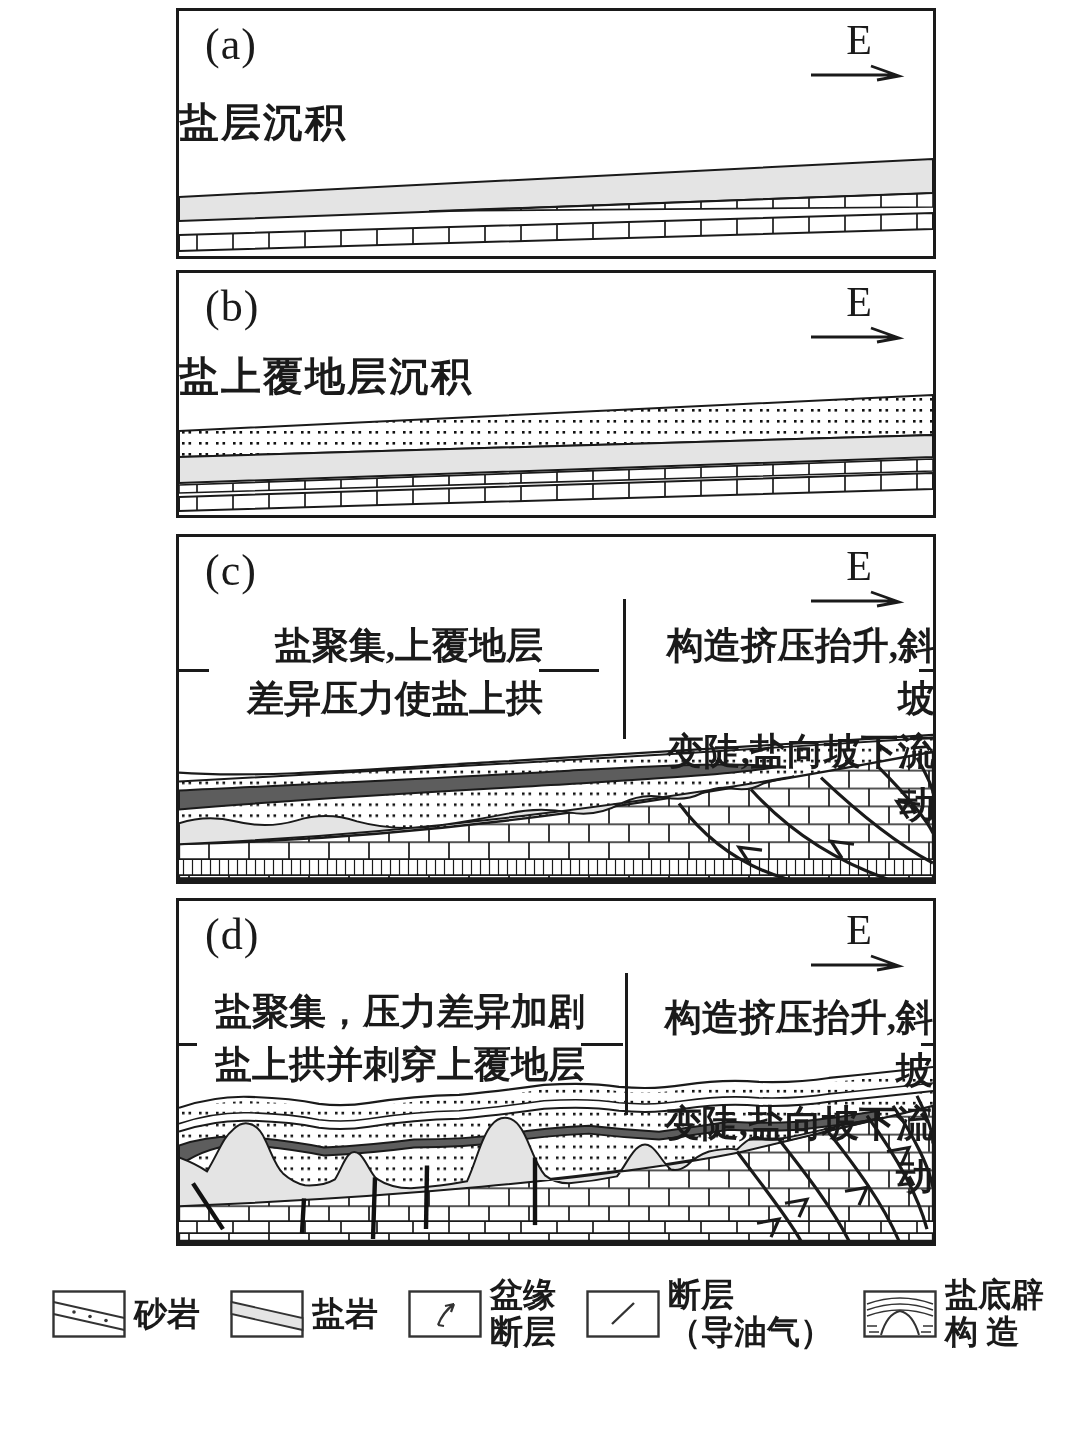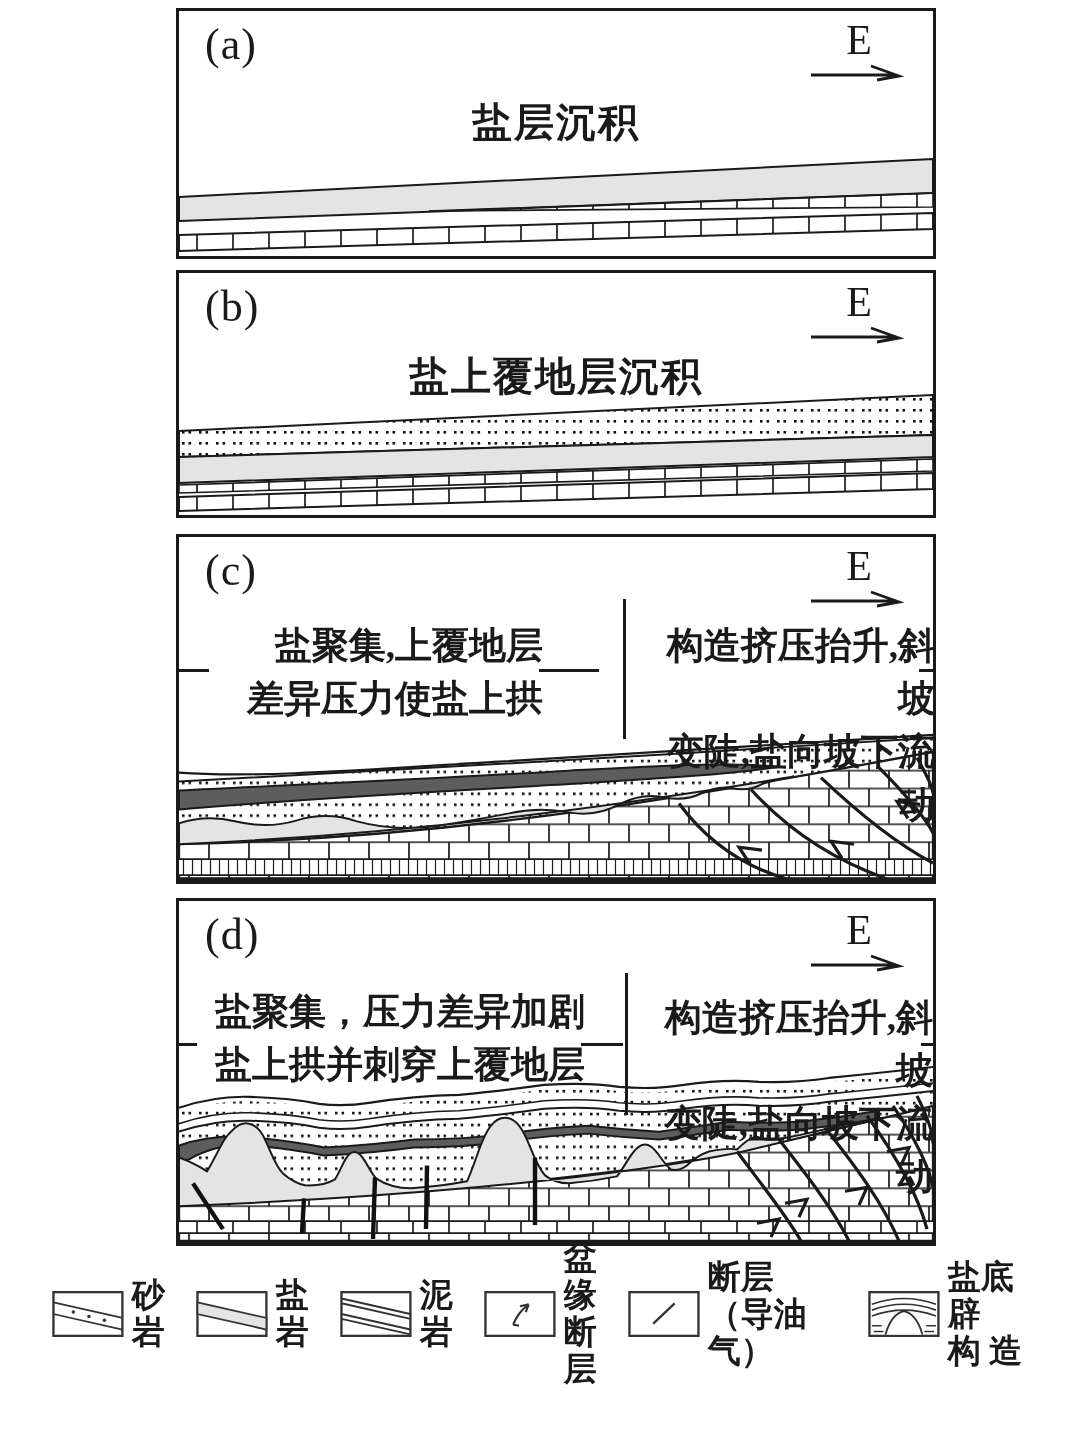--- a/index.html
+++ b/index.html
@@ -5,21 +5,21 @@
   html,body{margin:0;padding:0;}
   body{width:1080px;height:1440px;background:#ffffff;position:relative;overflow:hidden;
        font-family:"Liberation Serif", serif;color:#1a1a1a;}
   .panel{position:absolute;left:176px;width:760px;border:3px solid #1a1a1a;background:#fff;box-sizing:border-box;}
   #panel-a{top:8px;height:251px;}
   #panel-b{top:270px;height:248px;}
   #panel-c{top:534px;height:350px;border-bottom-width:5px;}
   #panel-d{top:898px;height:348px;border-bottom-width:5px;}
   .sec{position:absolute;left:0;top:0;width:100%;height:100%;}
   .p-label{position:absolute;left:26px;top:8px;font-size:44px;letter-spacing:1px;}
-  .p-title{position:absolute;left:0;width:100%;text-align:center;font-size:40px;font-weight:600;letter-spacing:2px;}
+  .p-title{position:absolute;left:0;width:100%;font-size:40px;font-weight:600;letter-spacing:2px;}
   .compass{position:absolute;right:22px;top:6px;width:104px;text-align:center;}
   .compass .e{font-size:42px;line-height:46px;display:block;}
   .note{position:absolute;font-size:37px;font-weight:600;line-height:53px;white-space:pre-line;text-align:right;}
   .dash{position:absolute;background:#1a1a1a;height:3px;}
   .vbar{position:absolute;background:#1a1a1a;width:3px;}
   .legend{position:absolute;left:52px;top:1266px;width:992px;height:96px;display:flex;
           justify-content:space-between;align-items:center;}
   .leg-item{display:flex;align-items:center;}
   .leg-label{font-size:33px;font-weight:600;line-height:37px;white-space:pre-line;margin-left:8px;}
   svg{display:block;}
@@ -220,27 +220,20 @@
   <div class="leg-item">
     <svg width="74" height="48" viewBox="0 0 74 48">
       <rect x="1.5" y="1.5" width="71" height="45" fill="#fff" stroke="#333" stroke-width="2.4"></rect>
       <path d="M1.5,12 L72.5,28 L72.5,40 L1.5,24 Z" fill="#e4e4e4" stroke="#333" stroke-width="1.8"></path>
     </svg>
     <div class="leg-label">盐岩</div>
   </div>
   <div class="leg-item">
     <svg width="74" height="48" viewBox="0 0 74 48">
       <rect x="1.5" y="1.5" width="71" height="45" fill="#fff" stroke="#333" stroke-width="2.4"></rect>
-      <path d="M1.5,8 L72.5,24 M1.5,13 L72.5,29 M1.5,24 L72.5,40 M1.5,29 L72.5,45" stroke="#333" stroke-width="2" fill="none"></path>
-    </svg>
-    <div class="leg-label">泥岩</div>
-  </div>
-  <div class="leg-item">
-    <svg width="74" height="48" viewBox="0 0 74 48">
-      <rect x="1.5" y="1.5" width="71" height="45" fill="#fff" stroke="#333" stroke-width="2.4"></rect>
       <path d="M30,35 C33,27 38,20 46,14 M46,14 L37,16 M46,14 L43,22 M30,35 L36,36" stroke="#333" stroke-width="2.2" fill="none"></path>
     </svg>
     <div class="leg-label">盆缘
 断层</div>
   </div>
   <div class="leg-item">
     <svg width="74" height="48" viewBox="0 0 74 48">
       <rect x="1.5" y="1.5" width="71" height="45" fill="#fff" stroke="#333" stroke-width="2.4"></rect>
       <path d="M26,34 L48,13" stroke="#333" stroke-width="2.4" fill="none"></path>
     </svg>

